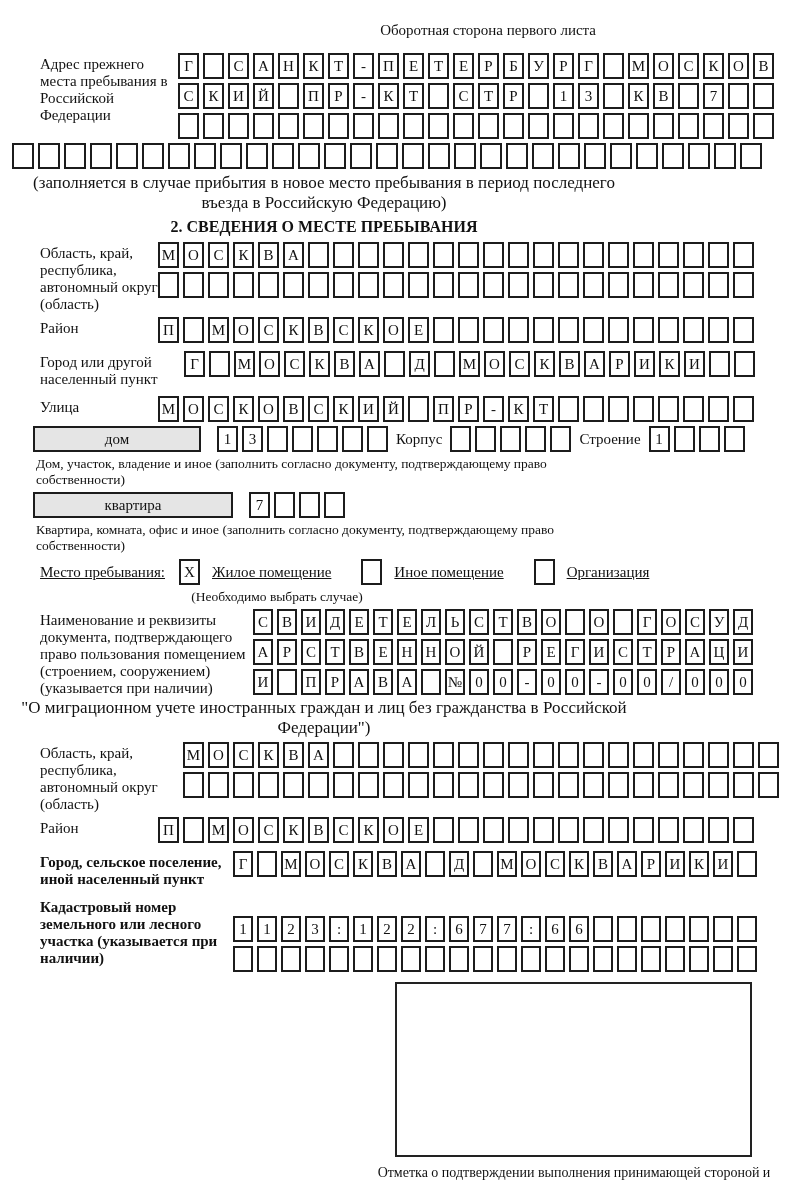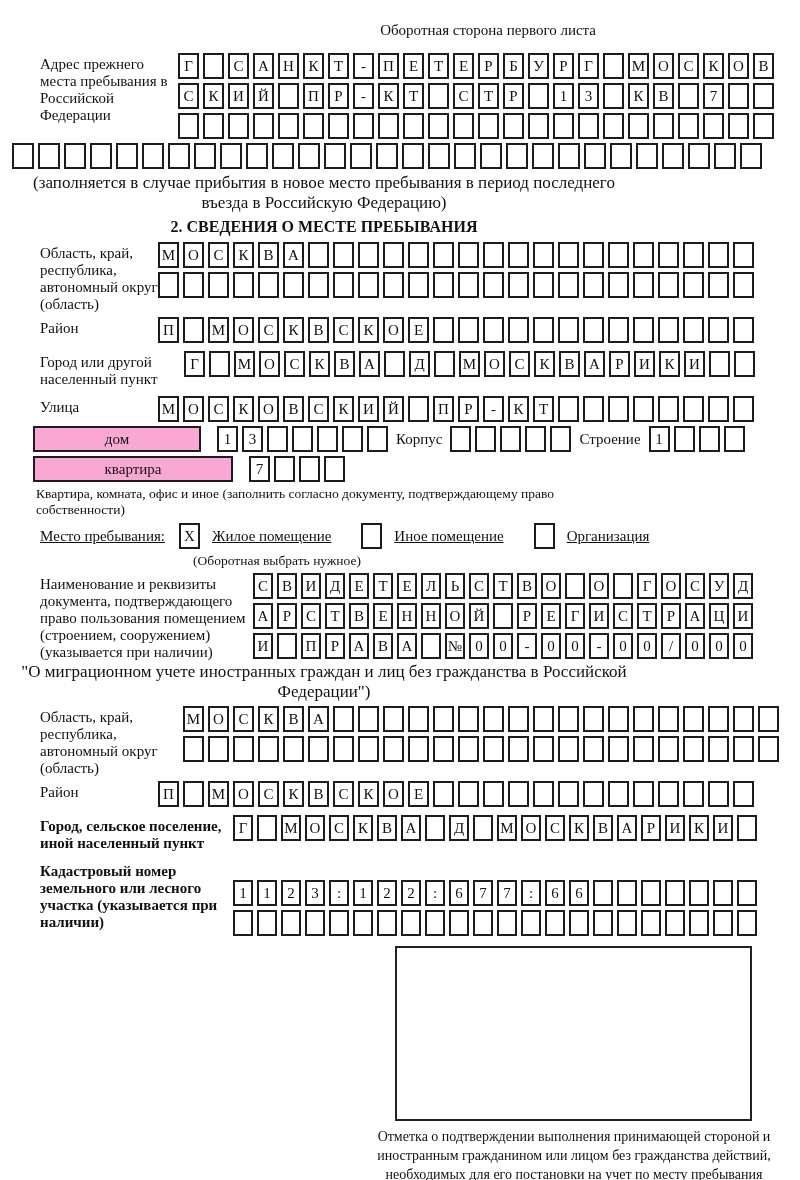--- a/index.html
+++ b/index.html
@@ -27,21 +27,21 @@
   .fullrow { margin-top:4px; }
   .note-c { text-align:center; font-size:17px; margin-top:4px; }
   .note-l { font-size:13.5px; padding-left:24px; margin-top:4px; }
   .h2 { text-align:center; font-weight:bold; font-size:16px; margin:5px 0 6px 0; }
   .h3 { text-align:center; font-weight:bold; font-size:15.5px; margin:8px 0 4px 0; }
 
   .mt2 { margin-top:8px; } .mt4 { margin-top:4px; }
 
   .wide-box { border:2px solid #1c1c1c; height:26px; box-sizing:border-box;
               display:flex; align-items:center; justify-content:center;
-              font-size:15px; flex-shrink:0; background:#f9a8d4; }
+              font-size:15px; flex-shrink:0; background:#e5e5e5; }
   .house-row { display:flex; align-items:flex-start; margin-left:21px; margin-top:4px; }
   .house-box { width:168px; }
   .apt-box { width:200px; }
   .inline-lbl { font-size:15px; line-height:26px; padding:0 8px; white-space:nowrap; }
 
   .stay-row { display:flex; align-items:center; padding-left:28px; margin-top:5px; height:26px; }
   .stay-lbl { font-size:15px; white-space:nowrap;text-decoration:underline; }
   .stay-opt { display:flex; align-items:center; }
   .stay-opt .cell { margin:0 12px 0 14px; }
   .stay-opt.far .cell { margin-left:30px; }
@@ -344,20 +344,21 @@
         <span class="cell"></span>
       </div>
     <div class="inline-lbl">Строение</div>
     <div class="cellrow">
         <span class="cell">1</span>
         <span class="cell"></span>
         <span class="cell"></span>
         <span class="cell"></span>
       </div>
   </div>
+  <div class="note-l">Дом, участок, владение и иное (заполнить согласно документу, подтверждающему право собственности)</div>
 
   <div class="house-row mt2">
     <div class="wide-box apt-box">квартира</div>
     <div class="inline-lbl"></div>
     <div class="cellrow">
         <span class="cell">7</span>
         <span class="cell"></span>
         <span class="cell"></span>
         <span class="cell"></span>
       </div>
@@ -372,21 +373,21 @@
     </div>
     <div class="stay-opt far">
       <span class="cell"></span>
       <span class="stay-lbl">Иное помещение</span>
     </div>
     <div class="stay-opt far">
       <span class="cell"></span>
       <span class="stay-lbl">Организация</span>
     </div>
   </div>
-  <div class="stay-note">(Оборотная выбрать нужное)</div>
+  <div class="stay-note">(Необходимо выбрать случае)</div>
 
   <div class="block mt4">
     <div class="lbl w-doc">Наименование и реквизиты документа, подтверждающего право пользования помещением (строением, сооружением) (указывается при наличии)</div>
     <div class="rows cells-sm">
       <div class="cellrow">
           <span class="cell">С</span>
           <span class="cell">В</span>
           <span class="cell">И</span>
           <span class="cell">Д</span>
           <span class="cell">Е</span>

